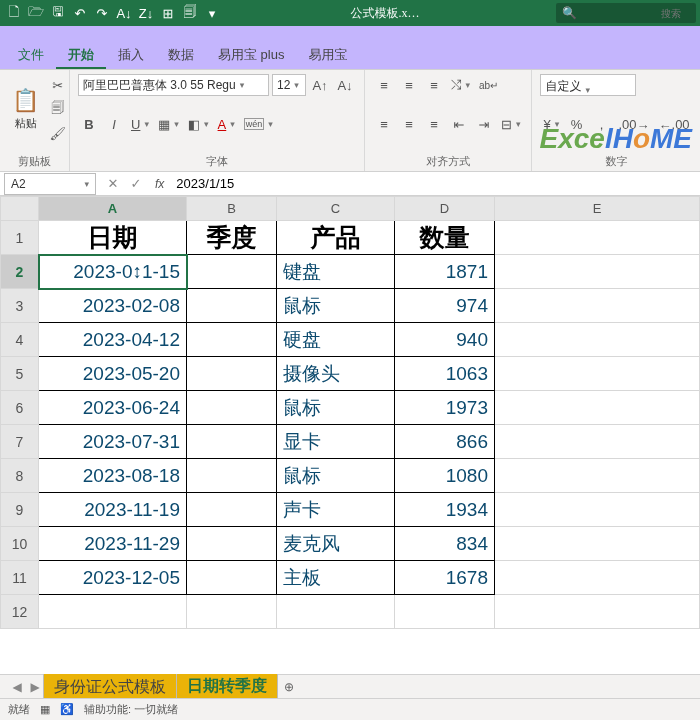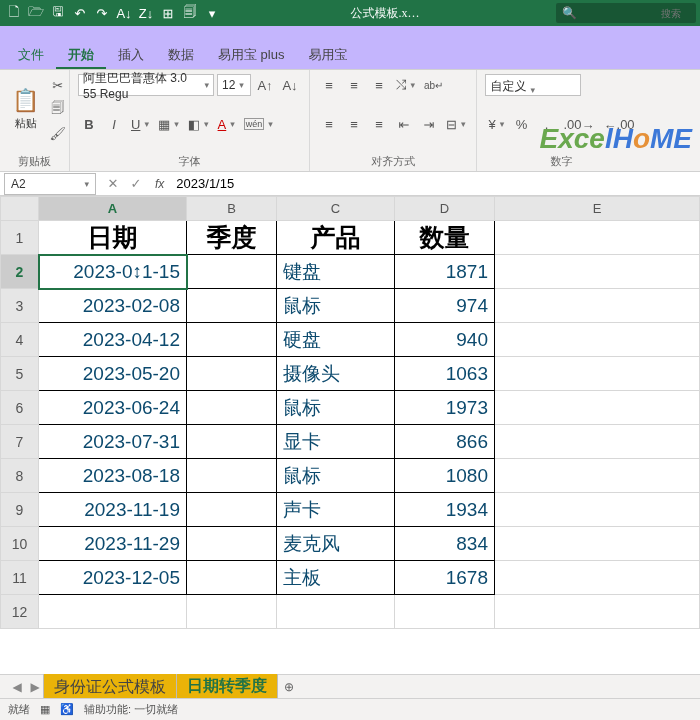--- a/index.html
+++ b/index.html
@@ -113,21 +113,21 @@
   }
   .font-select, .size-select, .numfmt {
     border: 1px solid #c1c1c1;
     background: #fff;
     height: 22px;
     font-size: 12px;
     padding: 0 4px;
     display: flex; align-items: center;
     cursor: pointer;
   }
-  .font-select { width: 136px; }
+  .font-select { width: 191px; }
   .size-select { width: 34px; }
   .numfmt { width: 96px; align-items: flex-end; }
   .caret { font-size: 9px; color: #777; margin-left: 4px; }
   .row { display: flex; align-items: center; gap: 3px; }
   .clip-big {
     display: flex; flex-direction: column; align-items: center; gap: 2px;
     padding: 2px 4px;
   }
   .clip-big .glyph { font-size: 22px; }
 

